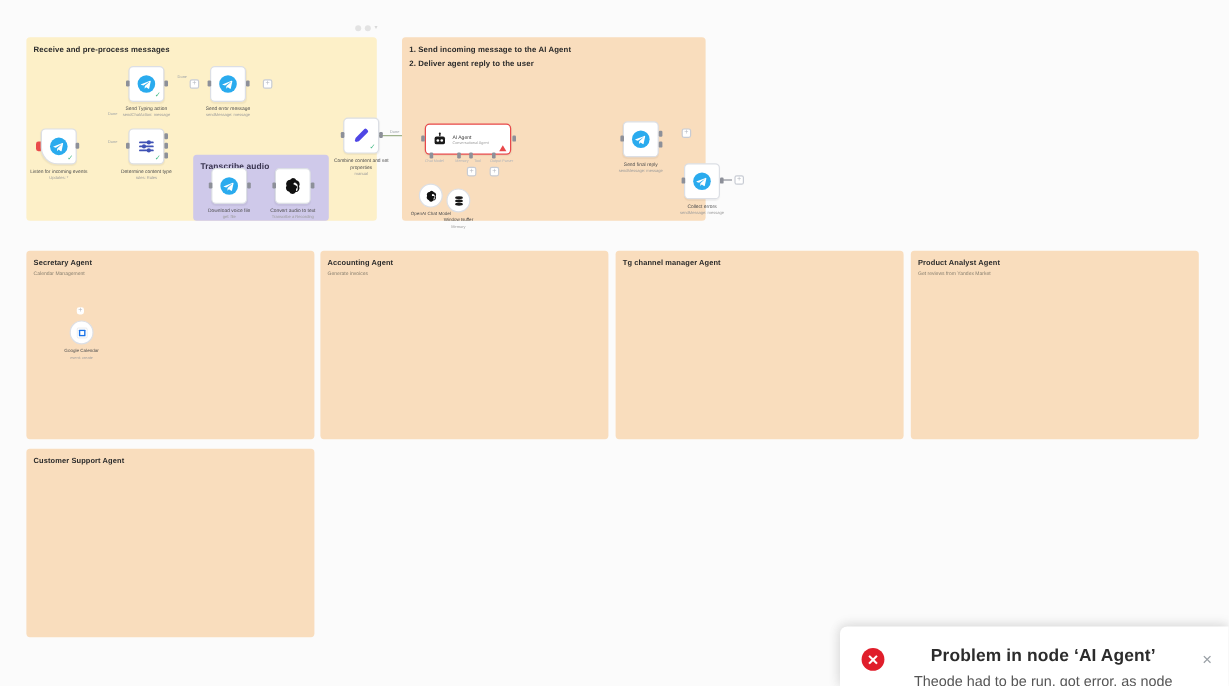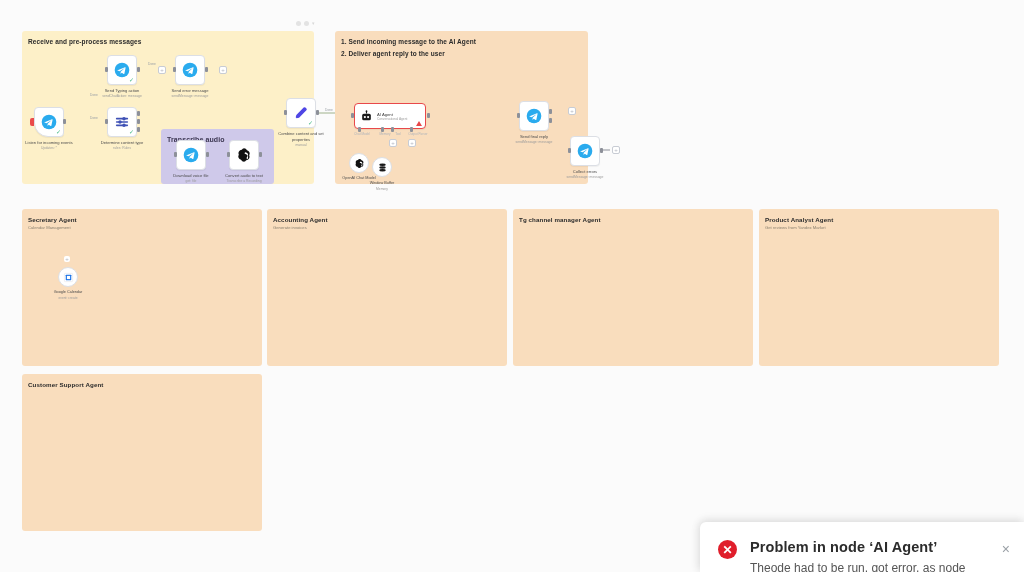--- a/index.html
+++ b/index.html
@@ -177,21 +177,21 @@
   }
   #toast .x-circle {
     flex: 0 0 auto;
     width: 19px; height: 19px;
     border-radius: 50%;
     background: #e01e2b;
     display:flex; align-items:center; justify-content:center;
     color:#fff; font-size: 12px; font-weight: bold; line-height:1;
     margin-top: 2px;
   }
-  #toast .body { flex: 1 1 auto; min-width: 0; }
+  #toast .body { flex: 1 1 auto; min-width: 0; text-align: center; }
   #toast .t-title {
     font-size: 14.5px;
     font-weight: bold;
     color: #2c2c2c;
     letter-spacing: .1px;
     line-height: 1.25;
   }
   #toast .t-msg {
     font-size: 12px;
     color: #555;

